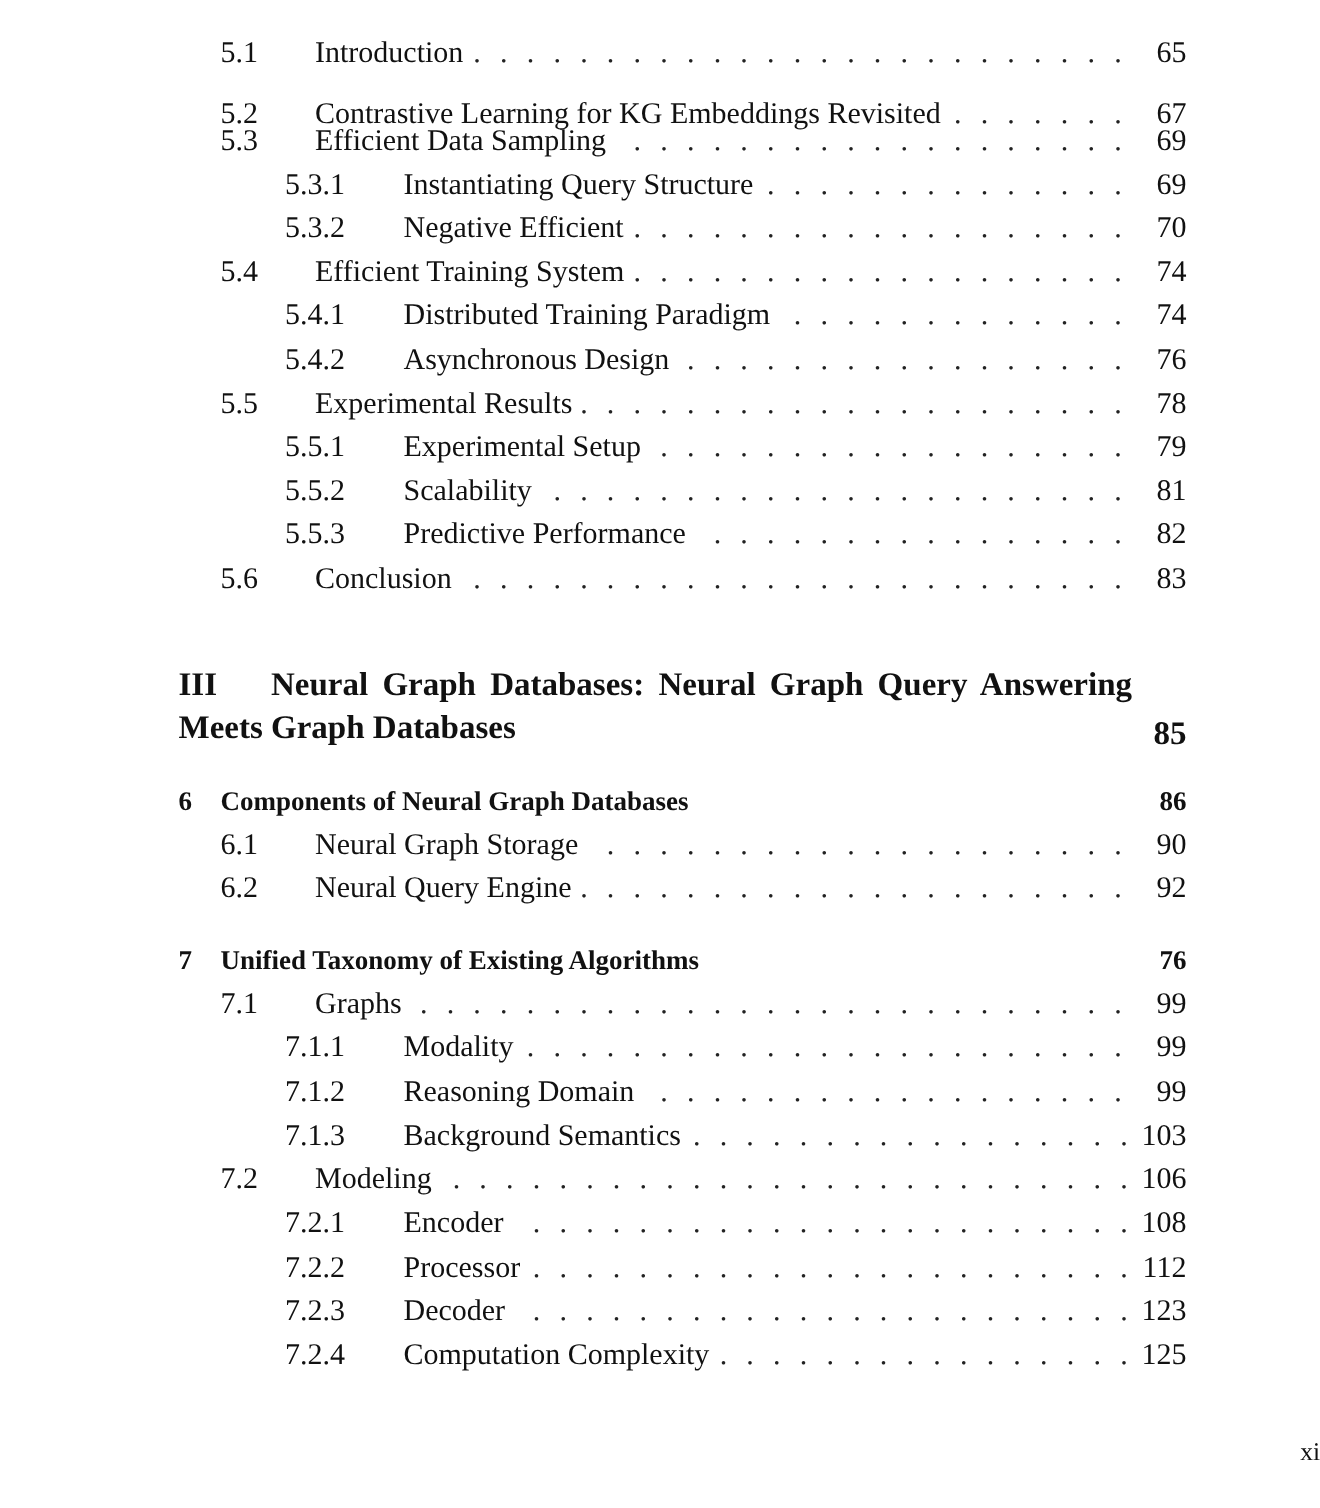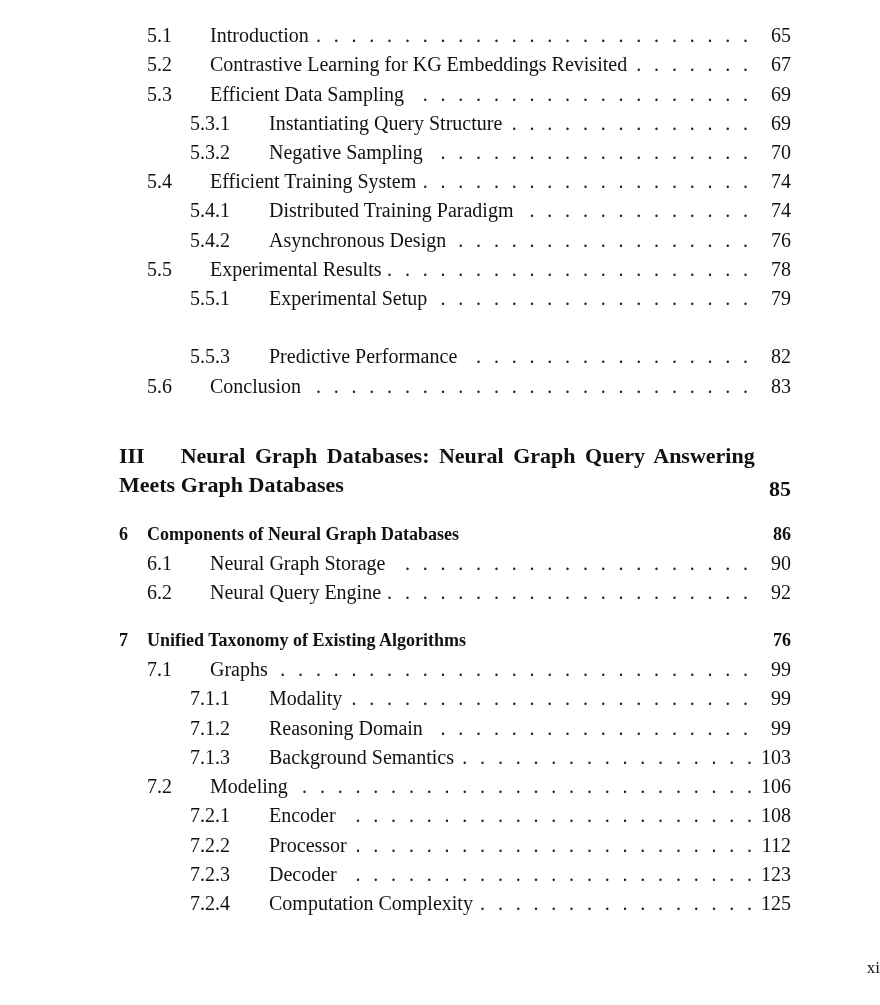--- a/index.html
+++ b/index.html
@@ -35,21 +35,21 @@
 <div class="page">
 
   <div class="row lvl2" style="top:23px">
     <span class="num">5.1</span>
     <span class="title-wrap">
         <span class="title">Introduction</span>
         <span class="leader"></span>
       </span>
     <span class="page-no">65</span>
   </div>
-  <div class="row lvl2" style="top:52px">
+  <div class="row lvl2" style="top:64px">
     <span class="num">5.2</span>
     <span class="title-wrap">
         <span class="title">Contrastive Learning for KG Embeddings Revisited</span>
         <span class="leader"></span>
       </span>
     <span class="page-no">67</span>
   </div>
   <div class="row lvl2" style="top:82px">
     <span class="num">5.3</span>
     <span class="title-wrap">
@@ -62,21 +62,21 @@
     <span class="num">5.3.1</span>
     <span class="title-wrap">
         <span class="title">Instantiating Query Structure</span>
         <span class="leader"></span>
       </span>
     <span class="page-no">69</span>
   </div>
   <div class="row lvl3" style="top:140px">
     <span class="num">5.3.2</span>
     <span class="title-wrap">
-        <span class="title">Negative Sampling</span>
+        <span class="title">Negative Efficient</span>
         <span class="leader"></span>
       </span>
     <span class="page-no">70</span>
   </div>
   <div class="row lvl2" style="top:169px">
     <span class="num">5.4</span>
     <span class="title-wrap">
         <span class="title">Efficient Training System</span>
         <span class="leader"></span>
       </span>
@@ -106,20 +106,28 @@
       </span>
     <span class="page-no">78</span>
   </div>
   <div class="row lvl3" style="top:286px">
     <span class="num">5.5.1</span>
     <span class="title-wrap">
         <span class="title">Experimental Setup</span>
         <span class="leader"></span>
       </span>
     <span class="page-no">79</span>
+  </div>
+  <div class="row lvl3" style="top:315px">
+    <span class="num">5.5.2</span>
+    <span class="title-wrap">
+        <span class="title">Scalability</span>
+        <span class="leader"></span>
+      </span>
+    <span class="page-no">81</span>
   </div>
   <div class="row lvl3" style="top:344px">
     <span class="num">5.5.3</span>
     <span class="title-wrap">
         <span class="title">Predictive Performance</span>
         <span class="leader"></span>
       </span>
     <span class="page-no">82</span>
   </div>
   <div class="row lvl2" style="top:374px">

